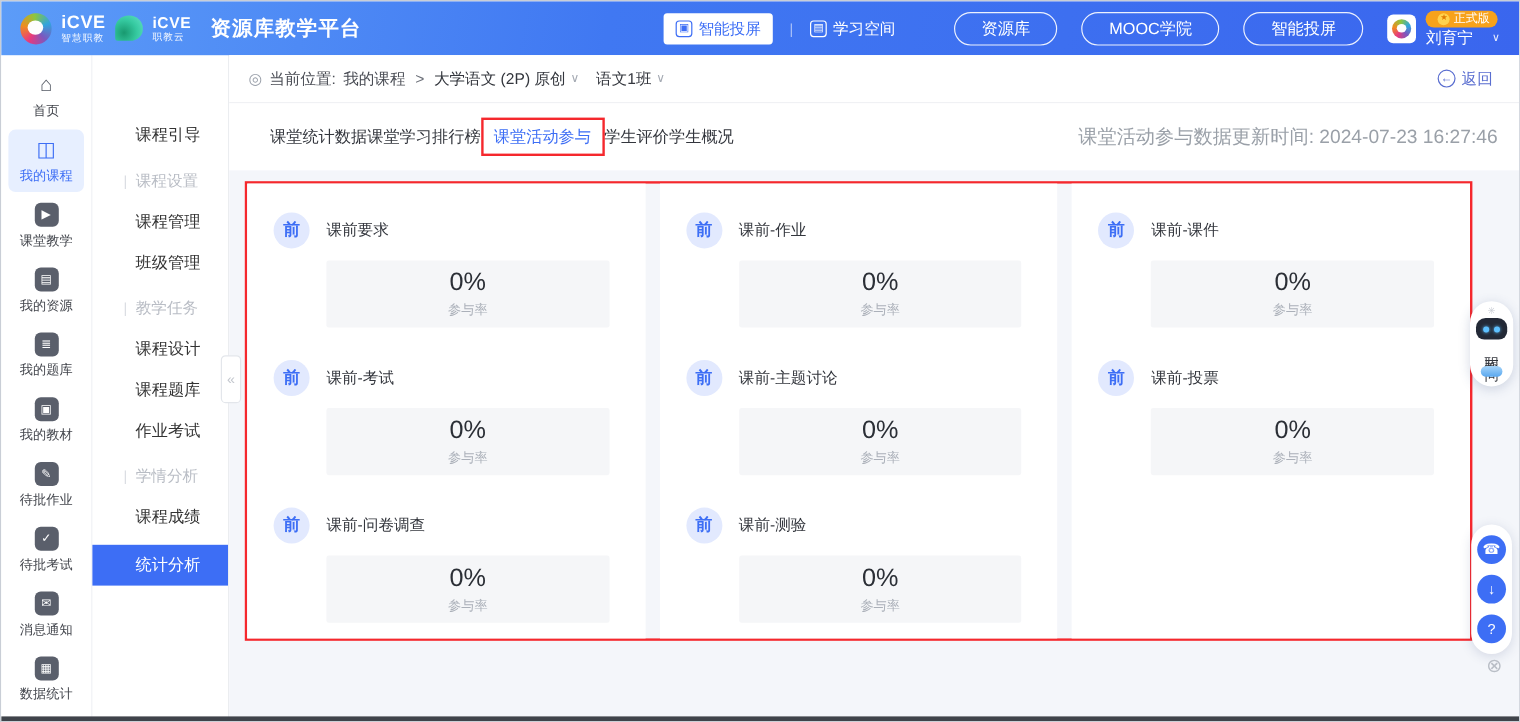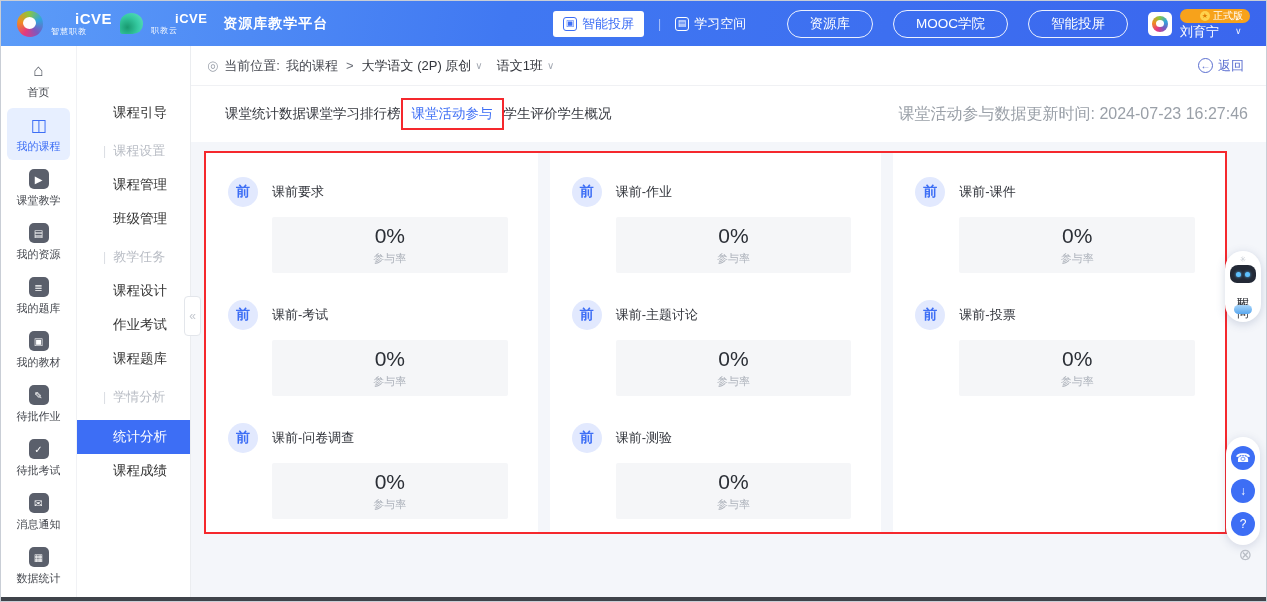--- a/index.html
+++ b/index.html
@@ -8,38 +8,38 @@
   .screen { position:relative; width:1267px; height:602px; background:#fff; border:1px solid #c9ced6; overflow:hidden; }
   .screen::after { content:""; position:absolute; left:0; right:0; bottom:0; height:4px; background:#3f434a; }
 
   
   .topbar { position:relative; height:45px; background:linear-gradient(100deg,#5c9cf8 0%,#4078f2 40%,#3a66ee 100%); display:flex; align-items:center; padding:0 16px; color:#fff; }
   .brand { display:flex; align-items:center; gap:8px; }
   .swirl { width:26px; height:26px; border-radius:50%; background:conic-gradient(from 210deg,#e6397e,#f08c1f,#8cc63f,#30a5dd,#7a59c0,#e6397e); position:relative; flex:none; }
   .swirl::after { content:""; position:absolute; inset:6px 7px 8px 6px; border-radius:50%; background:#fdfdfd; }
   .shell { width:23px; height:21px; border-radius:50% 50% 46% 10%; background:radial-gradient(circle at 32% 68%,#18996f,#35c9a0 50%,#62e3c6); flex:none; }
   .brand-text { line-height:1; }
-  .brand-text .big { font-size:15px; font-weight:bold; letter-spacing:.5px;margin-left:24px; }
+  .brand-text .big { font-size:15px; font-weight:bold; letter-spacing:.5px; }
   .brand-text .small { font-size:8px; margin-top:2px; letter-spacing:1px; opacity:.95; }
-  .platform-title { font-size:14px; font-weight:600; margin-left:8px; letter-spacing:1px; }
+  .platform-title { font-size:17px; font-weight:600; margin-left:8px; letter-spacing:1px; }
 
   .space-nav { position:absolute; left:552px; top:0; height:45px; display:flex; align-items:center; gap:14px; font-size:13px; }
   .space-btn { display:flex; align-items:center; gap:5px; background:#fff; color:#3d6ef5; border-radius:3px; padding:4px 10px; cursor:pointer; }
   .space-link { display:flex; align-items:center; gap:5px; color:#fff; cursor:pointer; }
   .mini-sq { display:inline-flex; align-items:center; justify-content:center; width:14px; height:14px; border:1px solid currentColor; border-radius:3px; font-size:9px; line-height:1; }
   .space-divider { color:rgba(255,255,255,.55); font-size:12px; }
 
   .top-right { margin-left:auto; display:flex; align-items:center; gap:20px; }
   .pill-btn { border:1px solid rgba(255,255,255,.9); border-radius:15px; padding:4px 22px; font-size:13.5px; color:#fff; cursor:pointer; white-space:nowrap; }
   .user-box { display:flex; align-items:center; gap:8px; cursor:pointer; }
   .avatar { width:24px; height:24px; background:#fff; border-radius:5px; display:flex; align-items:center; justify-content:center; }
   .avatar .swirl { width:16px; height:16px; }
   .avatar .swirl::after { inset:4px 4px 5px 4px; }
   .user-meta { display:flex; flex-direction:column; align-items:flex-start; gap:2px; line-height:1; }
-  .ver-badge { display:inline-flex; align-items:center; gap:3px; background:#f7a21b; color:#fff; font-size:10px; border-radius:8px; padding:2px 7px 2px 20px; }
+  .ver-badge { display:inline-flex; align-items:center; gap:3px; background:#f7a21b; color:#fff; font-size:10px; border-radius:8px; padding:2px 7px 2px 10px; }
   .medal { display:inline-flex; width:10px; height:10px; border-radius:50%; background:#ffd24d; color:#e07b00; font-size:7px; line-height:10px; justify-content:center; }
   .user-name { font-size:13px; display:flex; align-items:center; gap:16px; }
   .caret { font-size:9px; opacity:.9; }
 
   
   .body-row { display:flex; height:553px; }
 
   .iconbar { width:75px; background:#fff; padding-top:6px; flex:none; }
   .nav-item { display:flex; flex-direction:column; align-items:center; gap:4px; margin:2px 6px; padding:7px 0 6px; border-radius:6px; font-size:11px; color:#43464d; cursor:pointer; }
   .nav-item .nicon { width:20px; height:20px; display:flex; align-items:center; justify-content:center; font-size:13px; color:#555a64; }
@@ -194,25 +194,25 @@
       </div>
     </nav>
 
     <nav class="submenu">
       <div class="sm-item">课程引导</div>
       <div class="sm-section">课程设置</div>
       <div class="sm-item">课程管理</div>
       <div class="sm-item">班级管理</div>
       <div class="sm-section">教学任务</div>
       <div class="sm-item">课程设计</div>
+      <div class="sm-item">课程题库</div>
       <div class="sm-item">作业考试</div>
-      <div class="sm-item">课程题库</div>
       <div class="sm-section">学情分析</div>
+      <div class="sm-item">课程成绩</div>
       <div class="sm-item active">统计分析</div>
-      <div class="sm-item">课程成绩</div>
     </nav>
 
     <div class="main">
       <div class="collapse-btn">
           <span>«</span>
         </div>
 
       <div class="crumb-bar">
         <span class="loc-icon">◎</span>
         <span>当前位置:</span>

